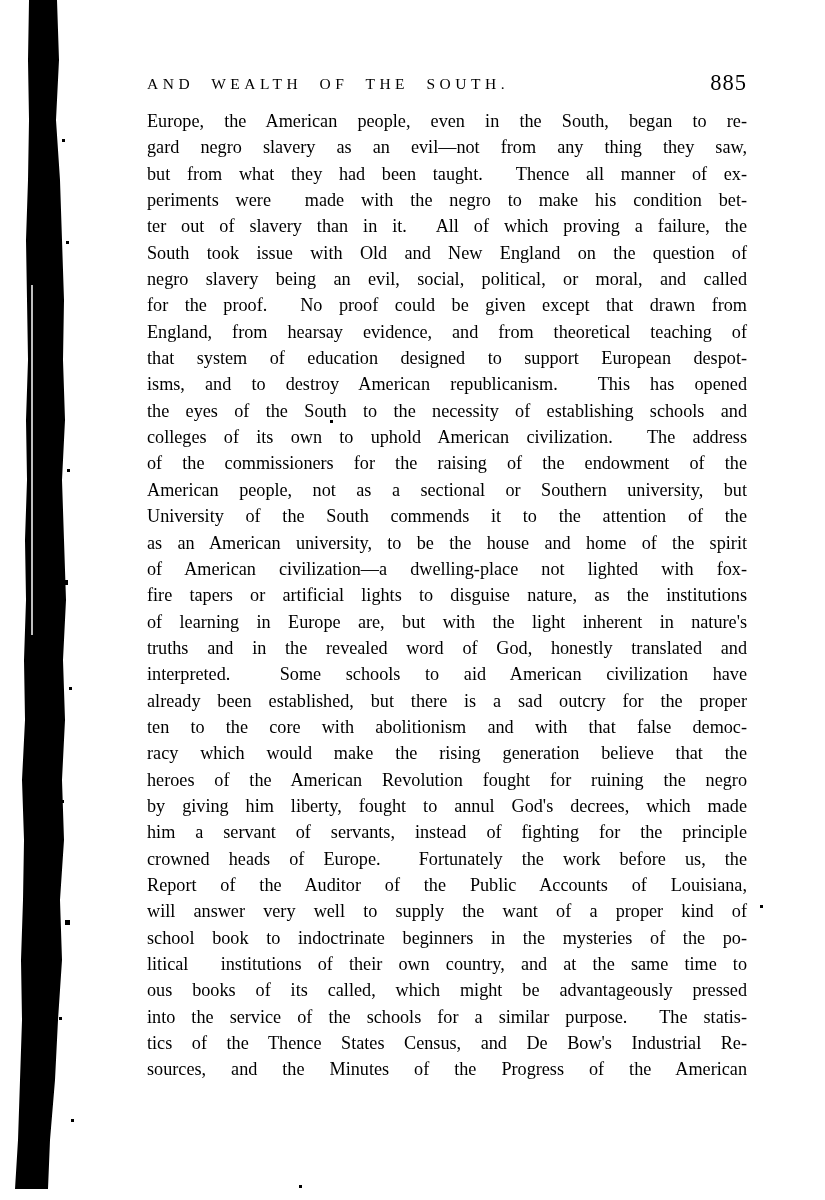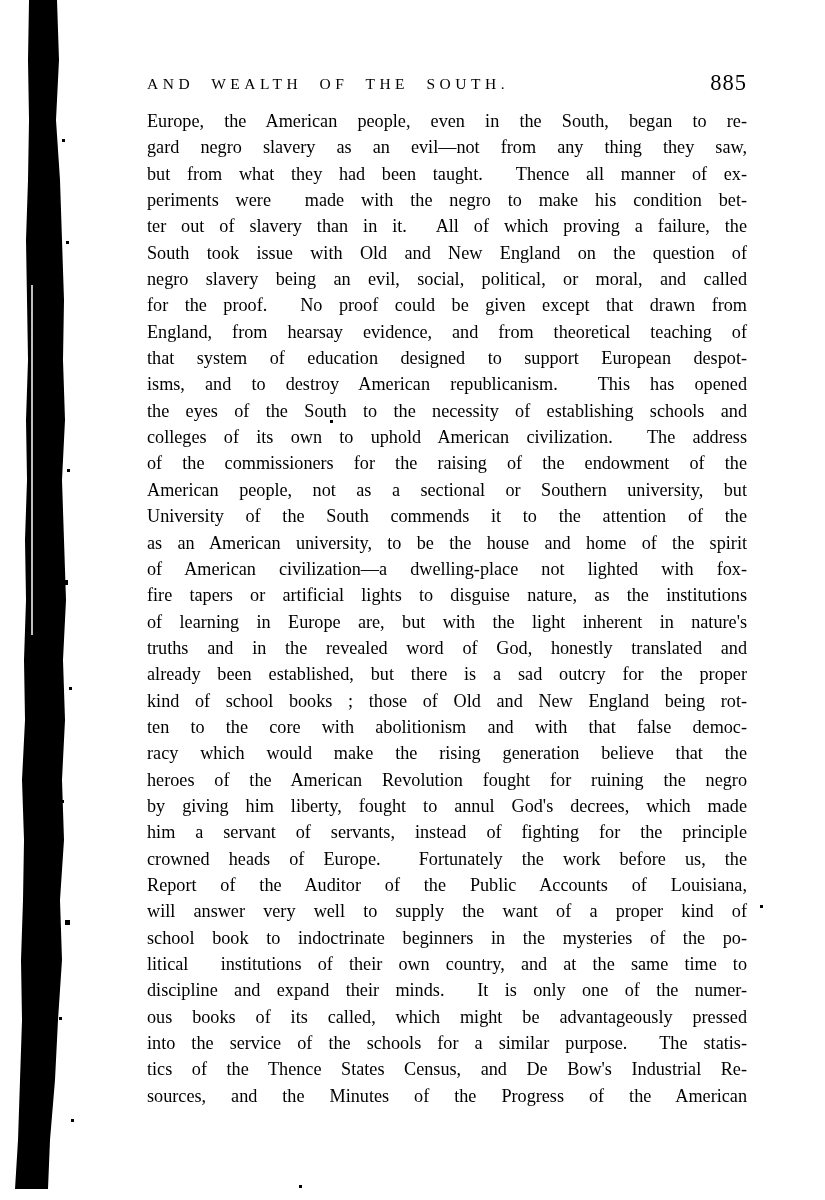--- a/index.html
+++ b/index.html
@@ -114,31 +114,30 @@
       <div class="line"><span>the eyes of the South to the necessity of establishing schools and</span></div>
       <div class="line"><span>colleges of its own to uphold American civilization.  The address</span></div>
       <div class="line"><span>of the commissioners for the raising of the endowment of the</span></div>
       <div class="line"><span>American people, not as a sectional or Southern university, but</span></div>
       <div class="line"><span>University of the South commends it to the attention of the</span></div>
       <div class="line"><span>as an American university, to be the house and home of the spirit</span></div>
       <div class="line"><span>of American civilization—a dwelling-place not lighted with fox-</span></div>
       <div class="line"><span>fire tapers or artificial lights to disguise nature, as the institutions</span></div>
       <div class="line"><span>of learning in Europe are, but with the light inherent in nature's</span></div>
       <div class="line"><span>truths and in the revealed word of God, honestly translated and</span></div>
+      <div class="line"><span>interpreted.  Some schools to aid American civilization have</span></div>
       <div class="line"><span>already been established, but there is a sad outcry for the proper</span></div>
-      <div class="line"><span>kind of school books ; those of Old and New England being rot-</span></div>
       <div class="line"><span>ten to the core with abolitionism and with that false democ-</span></div>
       <div class="line"><span>racy which would make the rising generation believe that the</span></div>
       <div class="line"><span>heroes of the American Revolution fought for ruining the negro</span></div>
       <div class="line"><span>by giving him liberty, fought to annul God's decrees, which made</span></div>
       <div class="line"><span>him a servant of servants, instead of fighting for the principle</span></div>
       <div class="line"><span>crowned heads of Europe.  Fortunately the work before us, the</span></div>
       <div class="line"><span class="it">Report of the Auditor of the Public Accounts of Louisiana,</span></div>
       <div class="line"><span>will answer very well to supply the want of a proper kind of</span></div>
       <div class="line"><span>school book to indoctrinate beginners in the mysteries of the po-</span></div>
       <div class="line"><span>litical  institutions of their own country, and at the same time to</span></div>
-      <div class="line"><span>discipline and expand their minds.  It is only one of the numer-</span></div>
       <div class="line"><span>ous books of its called, which might be advantageously pressed</span></div>
       <div class="line"><span>into the service of the schools for a similar purpose.  The statis-</span></div>
       <div class="line"><span>tics of the Thence States Census, and De Bow's </span><span class="it">Industrial Re-</span></div>
       <div class="line"><span class="it">sources,</span><span> and the </span><span class="it">Minutes of the Progress of the American</span></div>
     </div>
 </div>
 
 </body></html>

